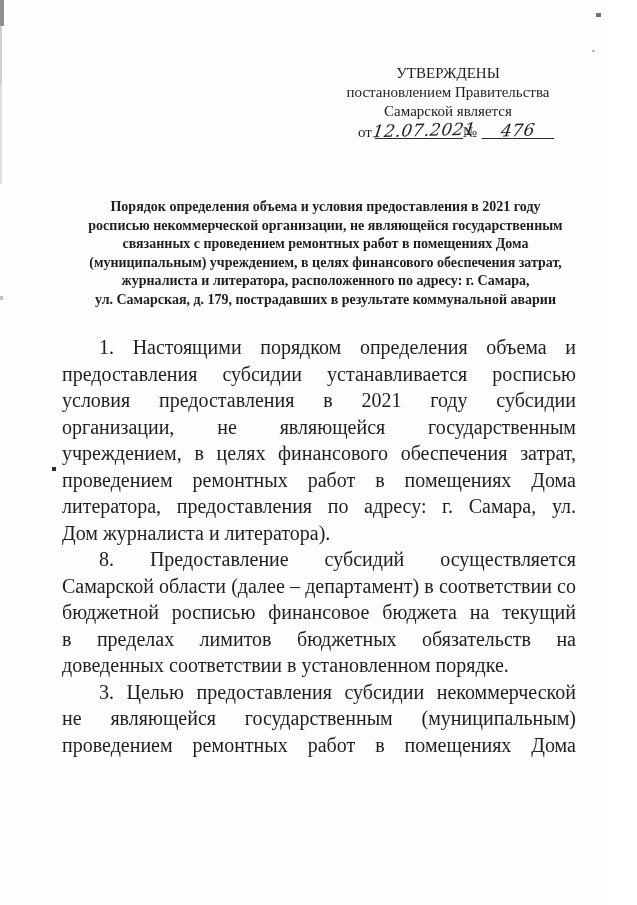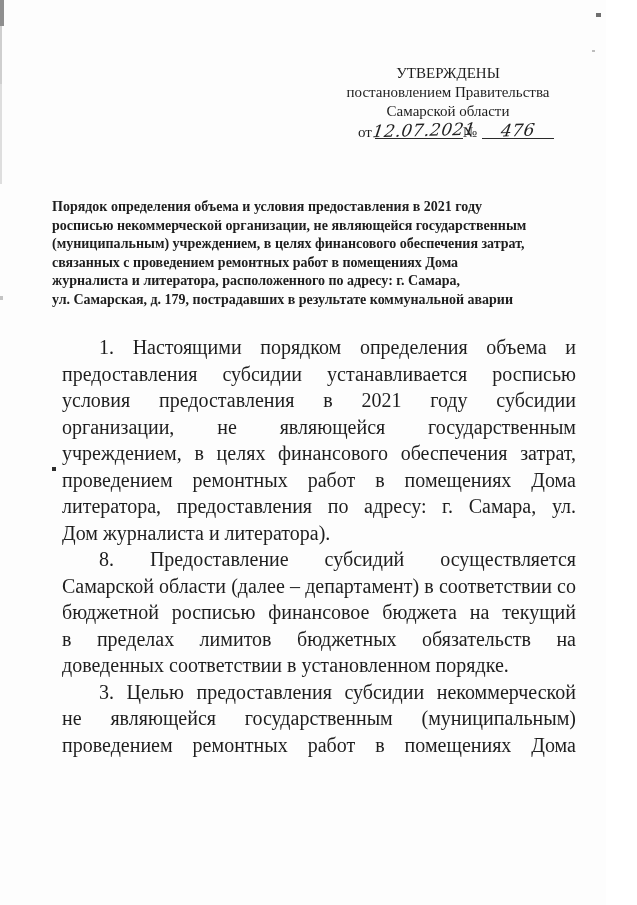--- a/index.html
+++ b/index.html
@@ -49,26 +49,26 @@
     transform: skewX(-9deg) rotate(-1.5deg);
     position: relative;
     top: -1px;
     color: #222;
     white-space: nowrap;
   }
   .hand.date-hand { margin-left: -2px; }
   
   .doc-title {
     position: absolute;
-    left: 52px; top: 198px;
+    left: 66px; top: 198px;
     width: 519px;
     font-size: 14px;
     font-weight: bold;
     line-height: 18.5px;
-    text-align: left;
+    text-align: center;
   }
   .title-line { white-space: nowrap; }
   
   .doc-body {
     position: absolute;
     left: 62px; top: 334px;
     width: 514px;
     font-size: 20px;
   }
   .bline {
@@ -84,31 +84,31 @@
   .artifact { position: absolute; }
 </style>
 </head>
 <body>
 
 <div class="page">
 
   <div class="approval">
     <div>УТВЕРЖДЕНЫ</div>
     <div>постановлением Правительства</div>
-    <div>Самарской области</div>
+    <div>Самарской является</div>
     <div class="approval-date">
       <span>от</span><span class="uline date"><span class="hand date-hand">12.07.2021</span></span><span>№</span><span class="uline num"><span class="hand">476</span></span>
     </div>
   </div>
 
   <div class="doc-title" id="title-lines">
       <div class="title-line">Порядок определения объема и условия предоставления в 2021 году</div>
       <div class="title-line">росписью некоммерческой организации, не являющейся государственным</div>
+      <div class="title-line">связанных с проведением ремонтных работ в помещениях Дома</div>
       <div class="title-line">(муниципальным) учреждением, в целях финансового обеспечения затрат,</div>
-      <div class="title-line">связанных с проведением ремонтных работ в помещениях Дома</div>
       <div class="title-line">журналиста и литератора, расположенного по адресу: г. Самара,</div>
       <div class="title-line">ул. Самарская, д. 179, пострадавших в результате коммунальной аварии</div>
     </div>
 
   <div class="doc-body" id="body-paragraphs">
       <div class="para">
         <div class="bline first">1. Настоящими порядком определения объема и условиями</div>
         <div class="bline">предоставления субсидии устанавливается росписью определения объема и</div>
         <div class="bline">условия предоставления в 2021 году субсидии некоммерческой</div>
         <div class="bline">организации, не являющейся государственным (муниципальным)</div>

